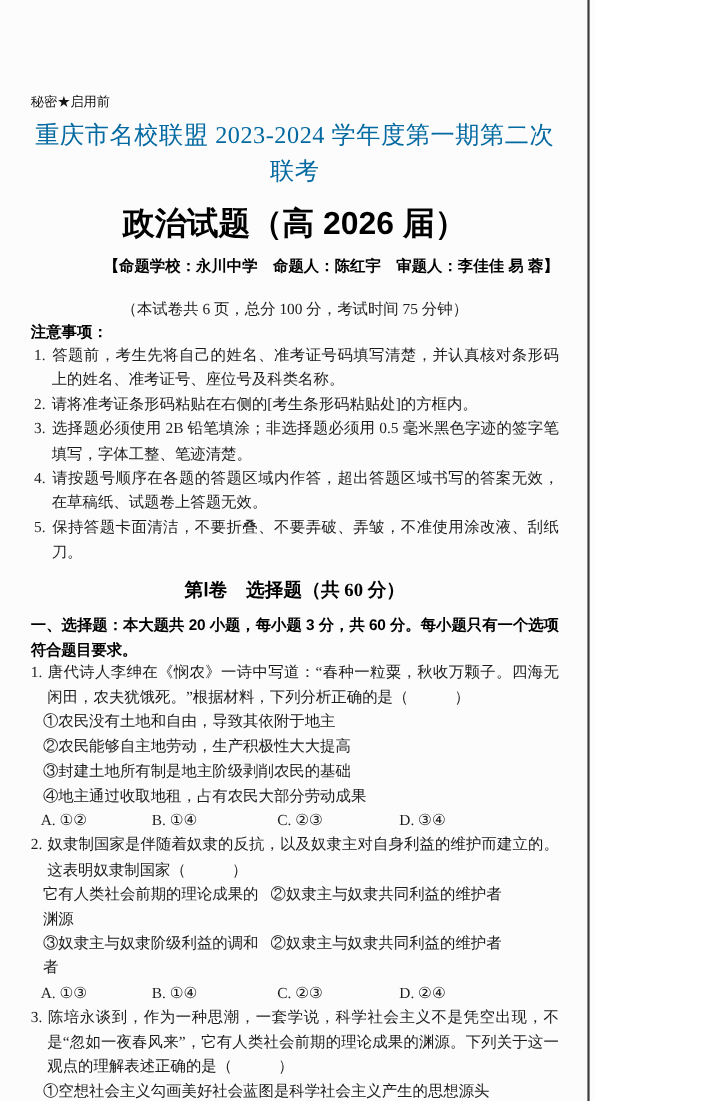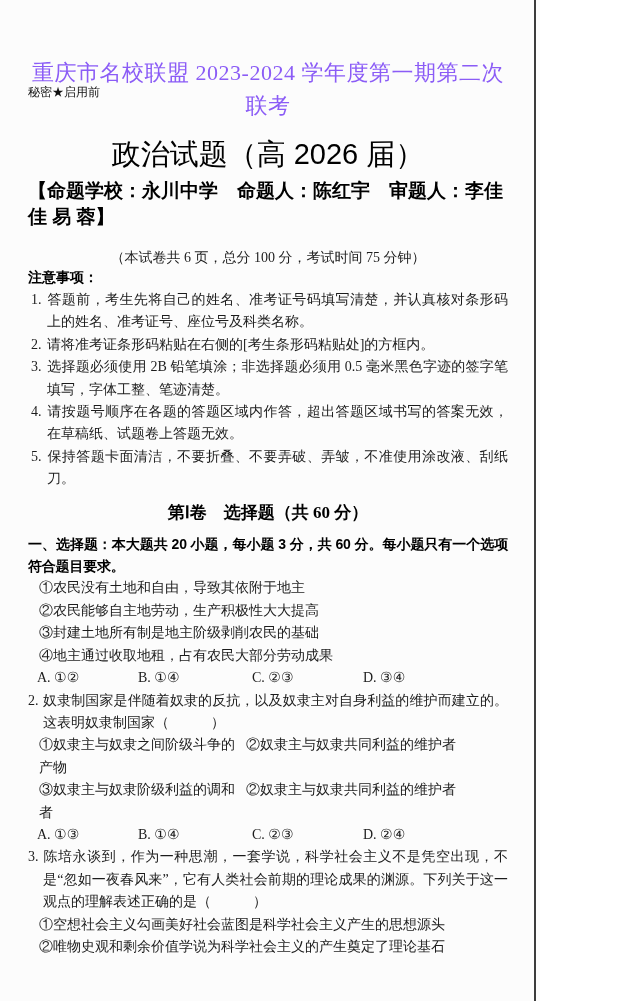--- a/index.html
+++ b/index.html
@@ -21,43 +21,43 @@
   }
   .content { padding: 0 32px 0 28px; }
 
   .secret {
     position: absolute;
     left: 28px; top: 84px;
     font-size: 12px;
     color: #111;
   }
   .title1 {
-    padding-top: 56px;
+    padding-top: 106px;
     text-align: center;
     font-size: 22px;
     font-weight: normal;
     line-height: 33px;
     letter-spacing: 0.5px;
-    color: #8b5cf6;
+    color: #0369a1;
   }
   .title2 {
     margin-top: 15px;
     text-align: center;
     font-family: "Liberation Sans", sans-serif;
-    font-weight: normal;
+    font-weight: bold;
     font-size: 29px;
     line-height: 34px;
     color: #000;
   }
   .byline {
     margin-top: 7px;
-    text-align: left;
+    text-align: right;
     font-family: "Liberation Sans", sans-serif;
     font-weight: bold;
-    font-size: 19px;
+    font-size: 14px;
     line-height: 26px;
     color: #000;
   }
   .exam-info {
     margin-top: 19px;
     text-align: center;
     font-size: 14px;
     line-height: 18px;
   }
   .notice-head {
@@ -144,36 +144,37 @@
       <div class="notice"><span class="n-num">2.</span><span>请将准考证条形码粘贴在右侧的[考生条形码粘贴处]的方框内。</span></div>
       <div class="notice"><span class="n-num">3.</span><span>选择题必须使用 2B 铅笔填涂；非选择题必须用 0.5 毫米黑色字迹的签字笔填写，字体工整、笔迹清楚。</span></div>
       <div class="notice"><span class="n-num">4.</span><span>请按题号顺序在各题的答题区域内作答，超出答题区域书写的答案无效，在草稿纸、试题卷上答题无效。</span></div>
       <div class="notice"><span class="n-num">5.</span><span>保持答题卡面清洁，不要折叠、不要弄破、弄皱，不准使用涂改液、刮纸刀。</span></div>
     </div>
 
     <div class="section-title">第Ⅰ卷　选择题（共 60 分）</div>
     <div class="instruction">一、选择题：本大题共 20 小题，每小题 3 分，共 60 分。每小题只有一个选项符合题目要求。</div>
 
     <div class="q">
+      <div class="q-stem"><span class="q-num">1.</span><span>唐代诗人李绅在《悯农》一诗中写道：“春种一粒粟，秋收万颗子。四海无闲田，农夫犹饿死。”根据材料，下列分析正确的是</span><span class="blank">（　　　）</span></div>
       <div class="subitem">①农民没有土地和自由，导致其依附于地主</div>
       <div class="subitem">②农民能够自主地劳动，生产积极性大大提高</div>
       <div class="subitem">③封建土地所有制是地主阶级剥削农民的基础</div>
       <div class="subitem">④地主通过收取地租，占有农民大部分劳动成果</div>
       <div class="opts">
         <span>A. ①②</span>
         <span>B. ①④</span>
         <span>C. ②③</span>
         <span>D. ③④</span>
       </div>
     </div>
 
     <div class="q">
       <div class="q-stem"><span class="q-num">2.</span><span>奴隶制国家是伴随着奴隶的反抗，以及奴隶主对自身利益的维护而建立的。这表明奴隶制国家</span><span class="blank">（　　　）</span></div>
       <div class="pairs">
-        <span>①奴隶主与奴隶之间阶级斗争的产物</span>
+        <span>它有人类社会前期的理论成果的渊源</span>
         <span>②奴隶主与奴隶共同利益的维护者</span>
       </div>
       <div class="pairs">
         <span>③奴隶主与奴隶阶级利益的调和者</span>
         <span>②奴隶主与奴隶共同利益的维护者</span>
       </div>
       <div class="opts">
         <span>A. ①③</span>
         <span>B. ①④</span>
         <span>C. ②③</span>

